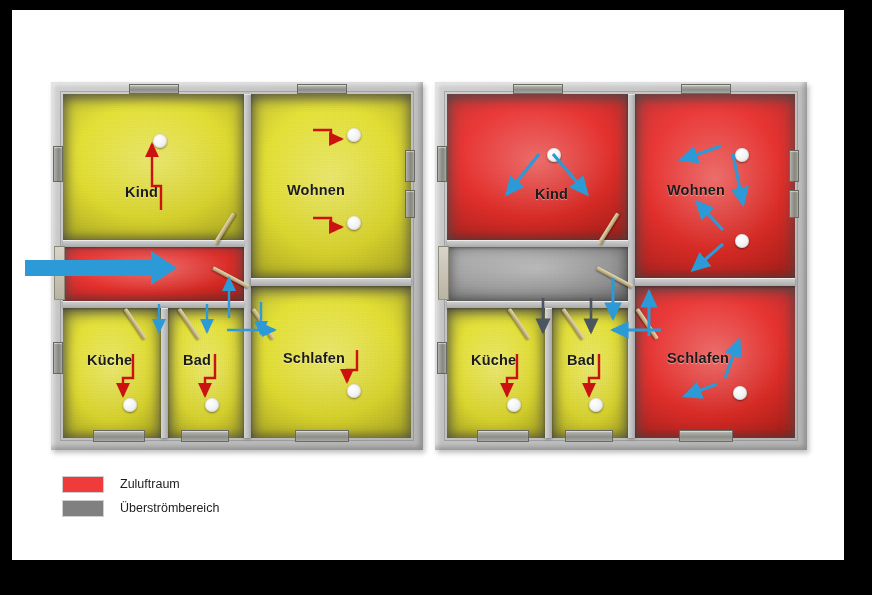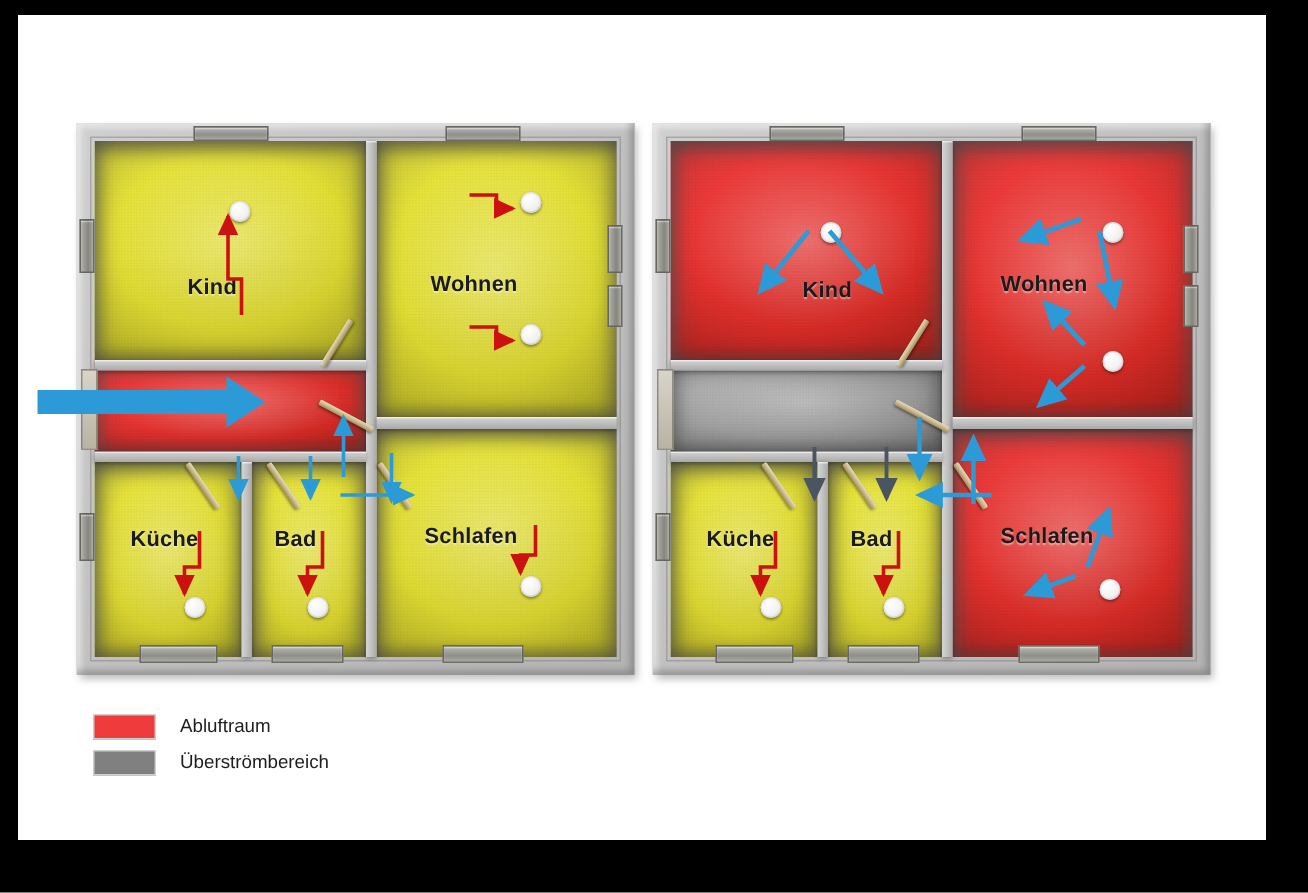--- a/index.html
+++ b/index.html
@@ -313,21 +313,21 @@
         <g stroke="#cc1111" stroke-width="2.4" fill="none" marker-end="url(#rhR)">
           <path d="M82,272 L82,296 L72,296 L72,314"></path>
           <path d="M164,272 L164,296 L154,296 L154,314"></path>
         </g>
       </svg>
     </div>
 
     <div class="legend">
       <div class="lrow">
         <div class="sw" style="background:#ef3b3b;"></div>
-        <div class="lbl">Abluftraum</div>
+        <div class="lbl">Zuluftraum</div>
       </div>
       <div class="lrow">
         <div class="sw" style="background:#808080;"></div>
         <div class="lbl">Überströmbereich</div>
       </div>
     </div>
 
   </div>
 </div>
 

